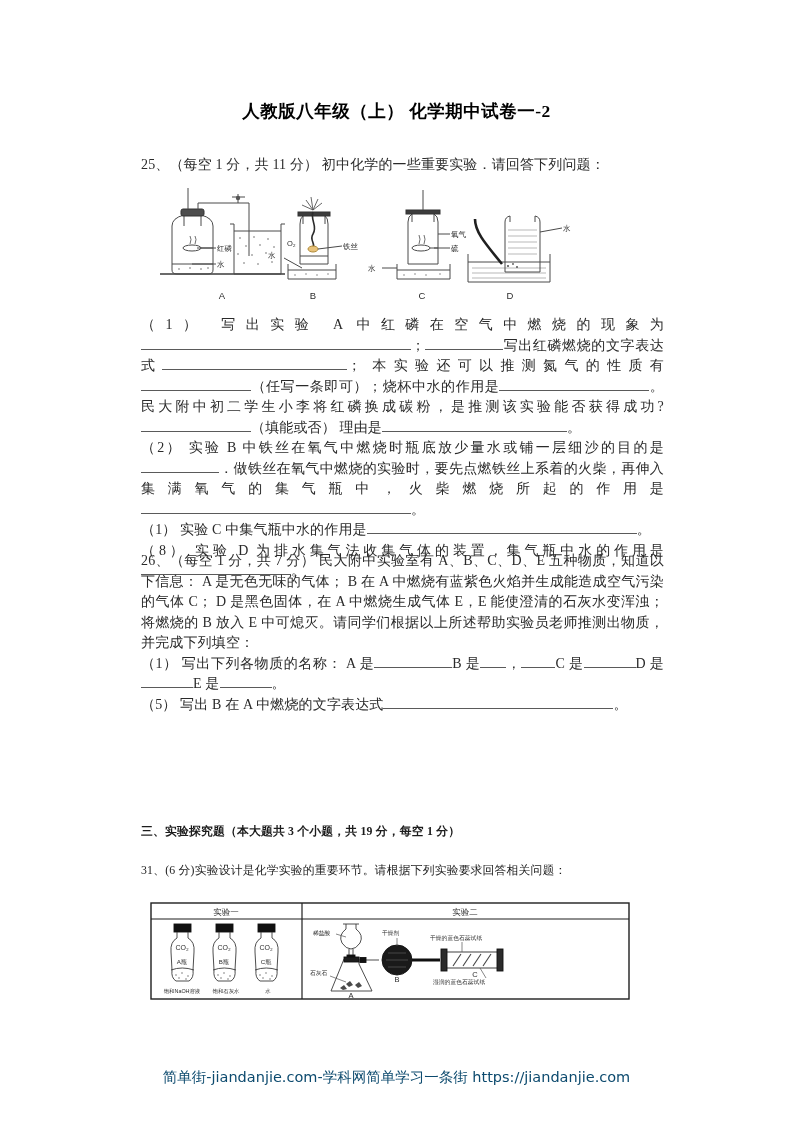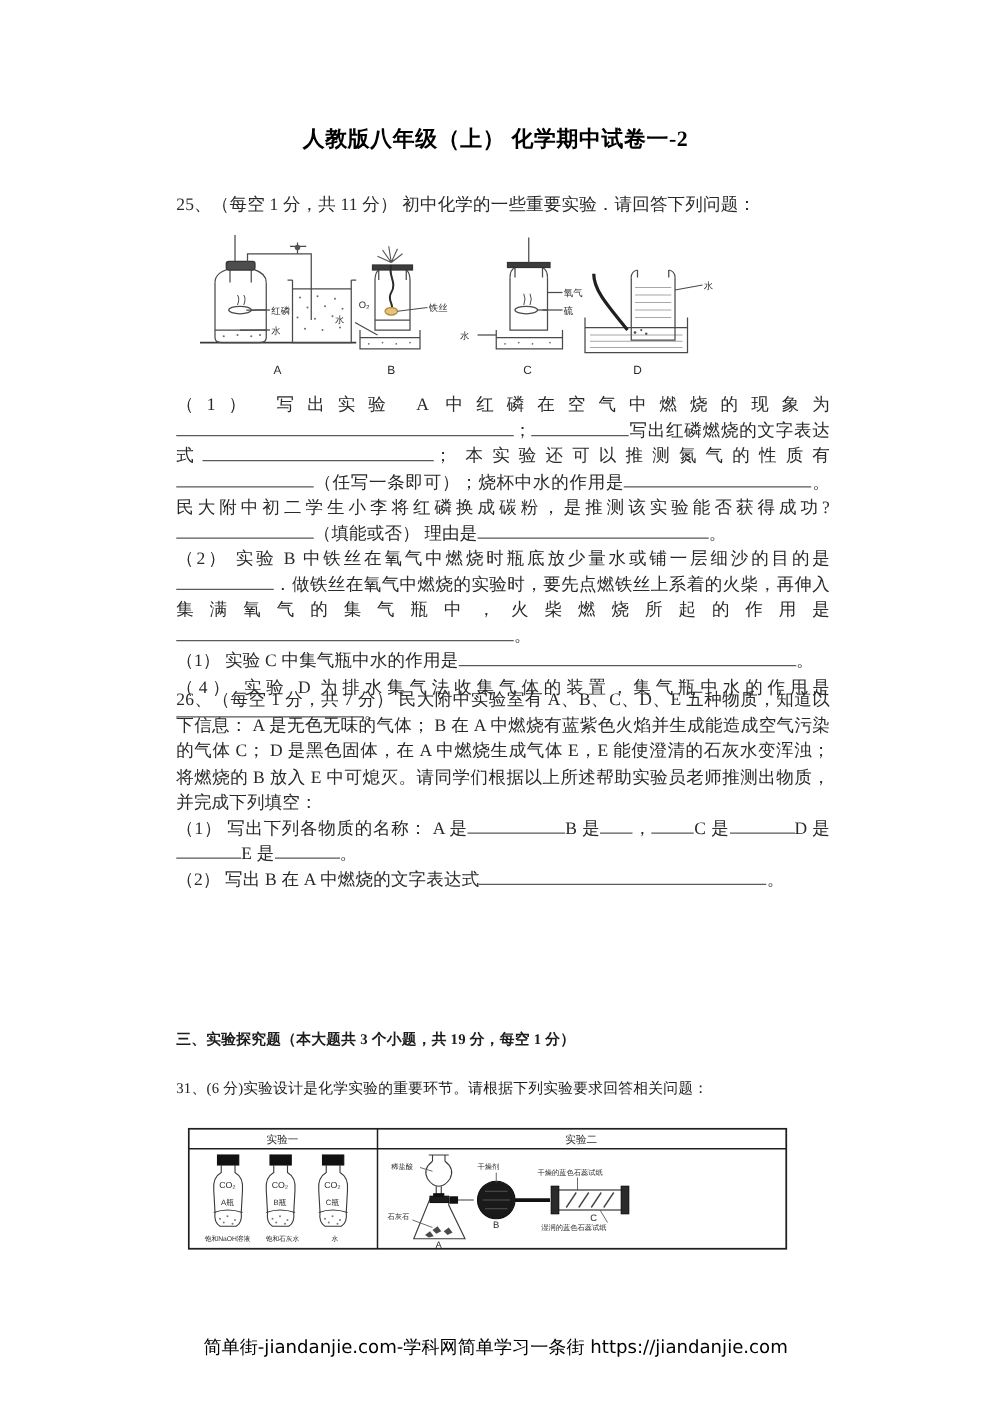--- a/index.html
+++ b/index.html
@@ -109,21 +109,21 @@
 
   
   .footer {
     position: absolute;
     left: 0;
     top: 1068px;
     width: 793px;
     text-align: center;
     font-family: "DejaVu Sans", "Liberation Sans", sans-serif;
     font-size: 14.5px;
-    color: #000000;
+    color: #0c4a6e;
     letter-spacing: 0px;
   }
   .lbl { font-family: "Liberation Sans","DejaVu Sans",sans-serif; fill:#2b2b2b; }
 </style>
 </head>
 <body>
 
 <div class="page">
 
   <div class="doc-title">人教版八年级（上） 化学期中试卷一-2</div>
@@ -309,33 +309,33 @@
 
     <p class="q gap-l">
       <span>（2） 实验 B 中铁丝在氧气中燃烧时瓶底放少量水或铺一层细沙的目的是</span><span class="blank b-sm"></span><span>．做铁丝在氧气中燃烧的实验时，要先点燃铁丝上系着的火柴，再伸入集满氧气的集气瓶中，火柴燃烧所起的作用是</span><span class="blank b-huge"></span><span>。</span>
     </p>
 
     <p class="q gap-m">
       <span>（1） 实验 C 中集气瓶中水的作用是</span><span class="blank b-huge"></span><span>。</span>
     </p>
 
     <p class="q gap-l">
-      <span>（4） 实验 D 为排水集气法收集气体的装置，集气瓶中水的作用是</span><span class="blank b-lg"></span><span>。</span>
+      <span>（8） 实验 D 为排水集气法收集气体的装置，集气瓶中水的作用是</span><span class="blank b-lg"></span><span>。</span>
     </p>
   </div>
 
   <div class="content" style="top:551px;">
     <p class="q">26、（每空 1 分，共 7 分）  民大附中实验室有 A、B、C、D、E 五种物质，知道以下信息：  A 是无色无味的气体；  B 在 A 中燃烧有蓝紫色火焰并生成能造成空气污染的气体 C；  D 是黑色固体，在 A 中燃烧生成气体 E，E 能使澄清的石灰水变浑浊；  将燃烧的 B 放入 E 中可熄灭。请同学们根据以上所述帮助实验员老师推测出物质，并完成下列填空：</p>
 
     <p class="q gap-l">
       <span>（1） 写出下列各物质的名称： A 是</span><span class="blank b-sm"></span><span>B 是</span><span class="blank b-xs" style="width:26px"></span><span>，</span><span class="blank b-xs" style="width:34px"></span><span>C 是</span><span class="blank b-xs"></span><span>D 是</span><span class="blank b-xs"></span><span>E 是</span><span class="blank b-xs"></span><span>。</span>
     </p>
 
     <p class="q gap-l">
-      <span>（2） 写出 B 在 A 中燃烧的文字表达式</span><span class="blank b-xxl"></span><span>。</span>
+      <span>（5） 写出 B 在 A 中燃烧的文字表达式</span><span class="blank b-xxl"></span><span>。</span>
     </p>
 
   </div>
 
   <div class="section-head">三、实验探究题（本大题共 3 个小题，共 19 分，每空 1 分）</div>
   <div class="q27-line">31、(6 分)实验设计是化学实验的重要环节。请根据下列实验要求回答相关问题：</div>
 
   <div class="fig2">
     <svg width="492" height="104" viewBox="0 0 492 104" xmlns="http://www.w3.org/2000/svg">
 

